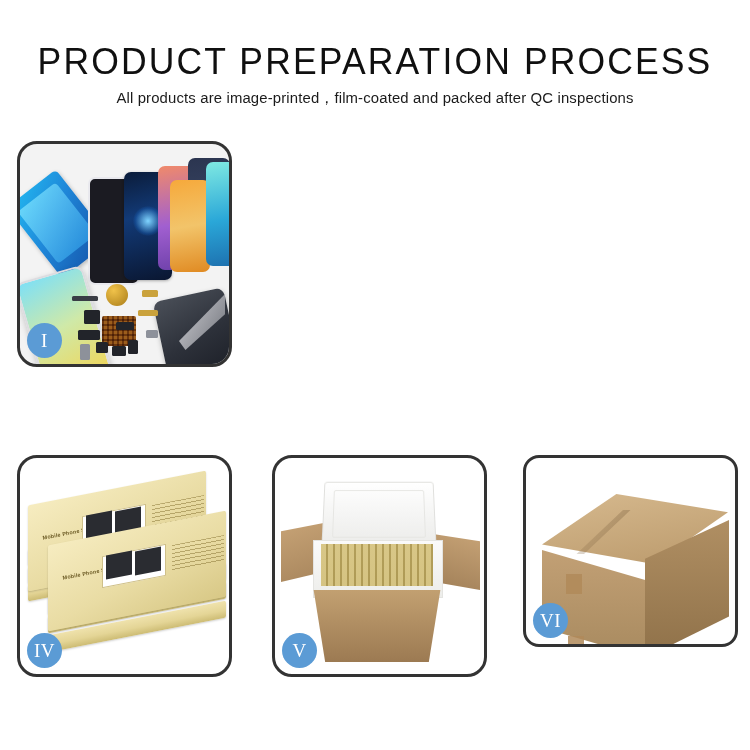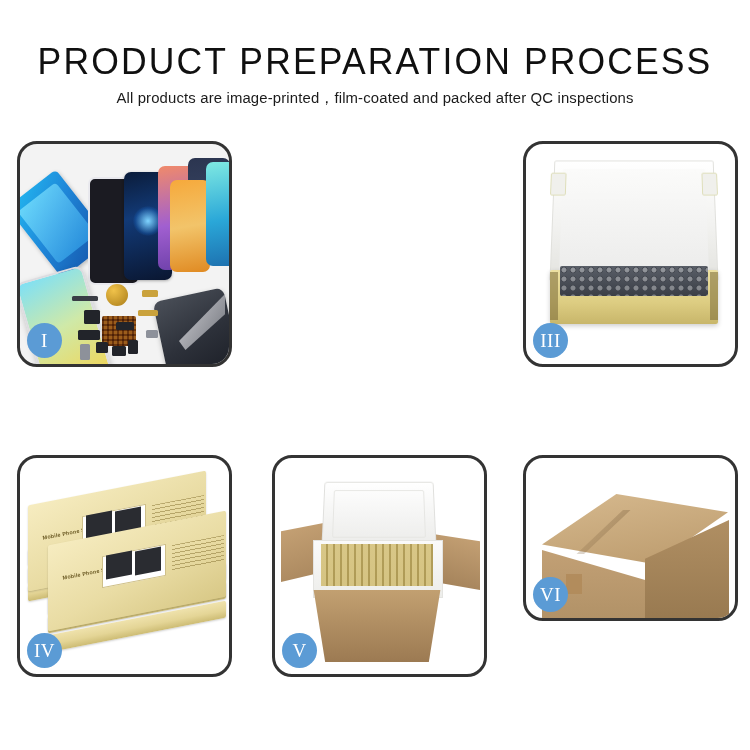--- a/index.html
+++ b/index.html
@@ -218,33 +218,20 @@
         <div class="chip dark" style="left:108px;top:196px;width:10px;height:14px;"></div>
         <div class="chip gold" style="left:118px;top:166px;width:20px;height:6px;"></div>
         <div class="chip dark" style="left:96px;top:178px;width:18px;height:8px;"></div>
         <div class="chip light" style="left:126px;top:186px;width:12px;height:8px;"></div>
         <div class="tweezer"></div>
       </div>
       <div class="badge">I</div>
     </div>
 
 
-    <div class="panel p3" style="left:523px;top:141px;width:215px;height:226px;">
-      <div class="photo">
-        <div class="b3-lid">
-          <div class="b3-tab" style="left:-4px;"></div>
-          <div class="b3-tab" style="right:-4px;"></div>
-        </div>
-        <div class="b3-body"></div>
-        <div class="b3-inner"></div>
-        <div class="b3-end" style="left:24px;"></div>
-        <div class="b3-end" style="left:184px;"></div>
-      </div>
-      <div class="badge">III</div>
-    </div>
 
     <div class="panel p4" style="left:17px;top:455px;width:215px;height:222px;">
       <div class="photo">
         <div class="stack">
 
           <div class="sb" style="left:2px;top:44px;width:178px;height:16px;transform:skewY(-11deg);"></div>
           <div class="sb" style="left:2px;top:62px;width:178px;height:16px;transform:skewY(-11deg);"></div>
           <div class="sb" style="left:2px;top:80px;width:178px;height:16px;transform:skewY(-11deg);"></div>
           <div class="sb" style="left:22px;top:92px;width:178px;height:17px;transform:skewY(-11deg);"></div>
           <div class="sb" style="left:22px;top:111px;width:178px;height:17px;transform:skewY(-11deg);"></div>
@@ -274,21 +261,21 @@
         <div class="c5-flapR"></div>
         <div class="c5-lid"></div>
         <div class="c5-foam"></div>
         <div class="c5-inner"></div>
         <div class="c5-slats"></div>
         <div class="c5-front"></div>
       </div>
       <div class="badge">V</div>
     </div>
 
-    <div class="panel p6" style="left:523px;top:455px;width:215px;height:166px;">
+    <div class="panel p6" style="left:523px;top:455px;width:215px;height:192px;border-radius:16px;">
       <div class="photo">
         <div class="c6-top"></div>
         <div class="c6-seam"></div>
         <div class="c6-leftf"></div>
         <div class="c6-right"></div>
         <div class="c6-tape" style="left:40px;top:116px;width:16px;height:20px;"></div>
         <div class="c6-tape" style="left:42px;top:178px;width:16px;height:18px;"></div>
       </div>
       <div class="badge">VI</div>
     </div>

